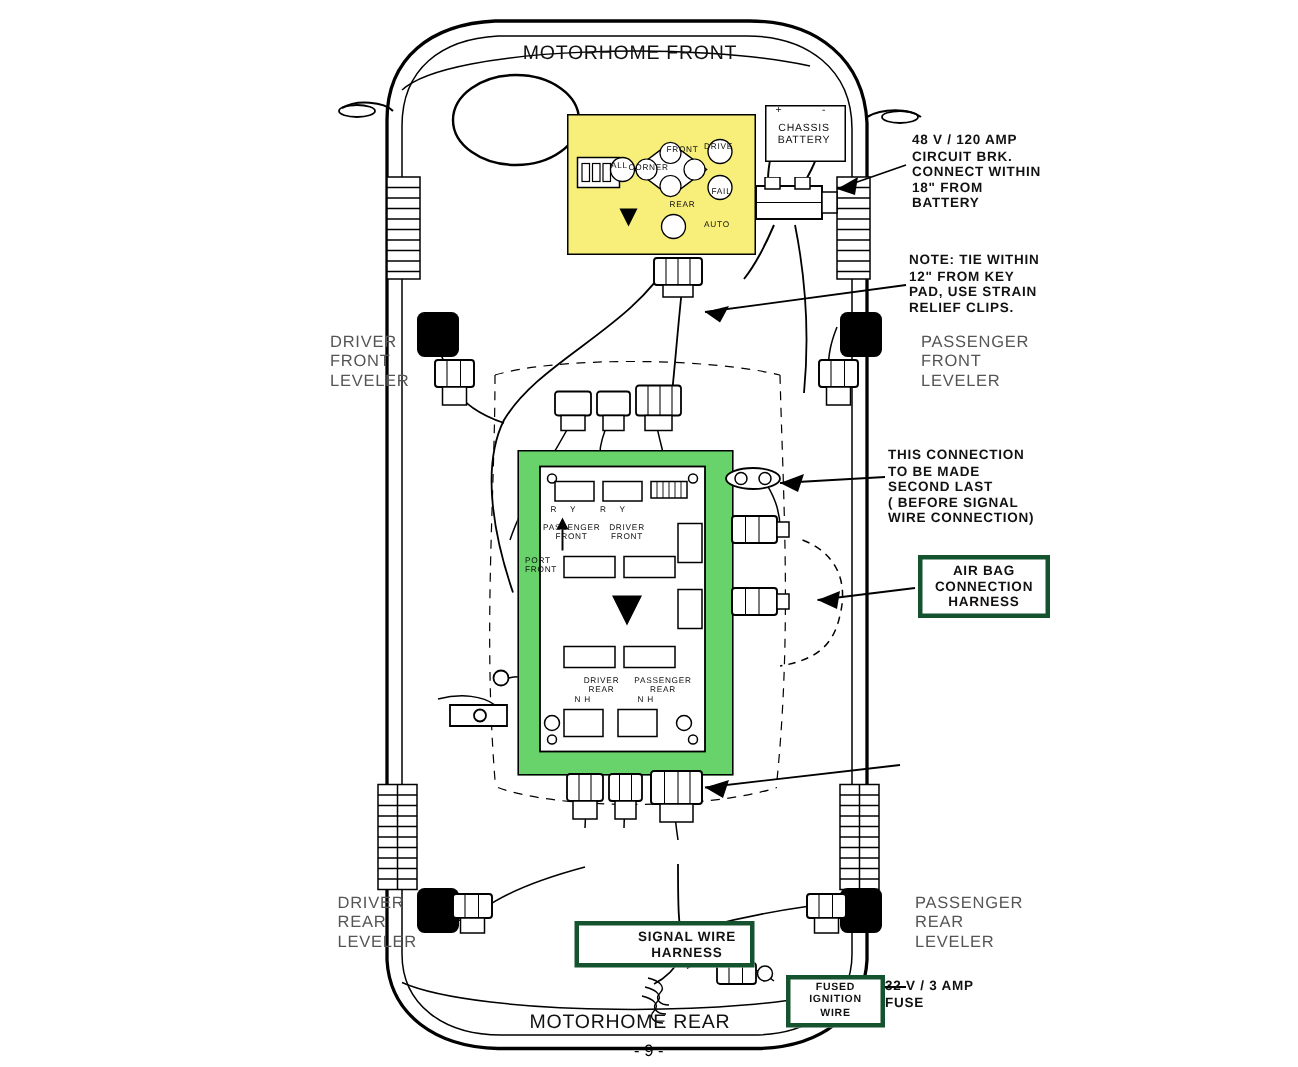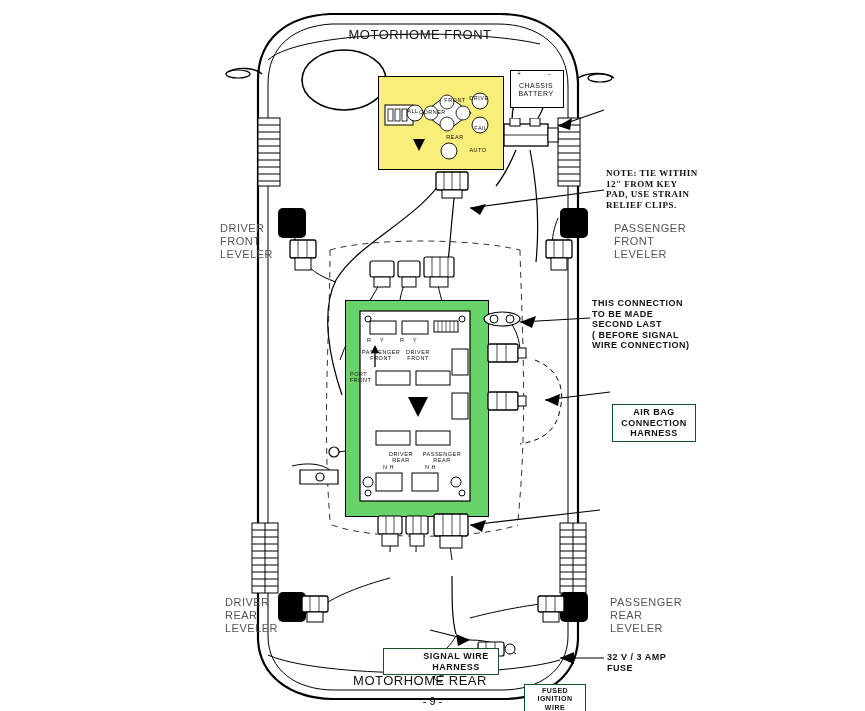--- a/index.html
+++ b/index.html
@@ -22,24 +22,23 @@
     position: absolute;
     font-family: "Liberation Sans", sans-serif;
     color: #111;
     letter-spacing: 0.5px;
     line-height: 1.18;
     white-space: pre-line;
   }
   .lbl.center { text-align: center; }
   .lbl.left { text-align: left; }
   .boxed {
-    border: 1px solid #14532d;
+    border: 3px solid #14532d;
     background: #fff;
     padding: 2px 4px;
-    margin-top: 34px;
   }
   .big { font-size: 13px; }
   .mid { font-size: 11px; margin-left: 20px; }
   .sm  { font-size: 9px; }
   .xs  { font-size: 7px; }
   .xxs { font-size: 5.5px; }
   .gray { color: #555; }
   svg { display: block; }
   .pagenum {
     position: absolute;
@@ -402,34 +401,39 @@
   <div class="lbl mid left gray" style="left:594px;top:222px;width:90px;">PASSENGER
 FRONT
 LEVELER</div>
   <div class="lbl mid left gray" style="left:205px;top:596px;width:70px;">DRIVER
 REAR
 LEVELER</div>
   <div class="lbl mid left gray" style="left:590px;top:596px;width:92px;">PASSENGER
 REAR
 LEVELER</div>
 
-  <div class="lbl sm left" style="left:606px;top:168px;width:104px;font-weight:bold;font-family:Liberation Serif, serif;">NOTE: TIE WITHIN
+  <div class="lbl sm left" style="left:608px;top:88px;width:100px;font-weight:bold;">48 V / 120 AMP
+CIRCUIT BRK.
+CONNECT WITHIN
+18" FROM
+BATTERY</div>
+  <div class="lbl sm left" style="left:606px;top:168px;width:104px;font-weight:bold;">NOTE: TIE WITHIN
 12" FROM KEY
 PAD, USE STRAIN
 RELIEF CLIPS.</div>
   <div class="lbl sm left" style="left:592px;top:298px;width:110px;font-weight:bold;">THIS CONNECTION
 TO BE MADE
 SECOND LAST
 ( BEFORE SIGNAL
 WIRE CONNECTION)</div>
   <div class="lbl sm center boxed" style="left:612px;top:370px;width:74px;font-weight:bold;">AIR BAG
 CONNECTION
 HARNESS</div>
   <div class="lbl sm center boxed" style="left:383px;top:614px;width:76px;font-weight:bold;padding-left:34px;">SIGNAL WIRE
 HARNESS</div>
   <div class="lbl xs center boxed" style="left:524px;top:650px;width:52px;font-weight:bold;">FUSED
 IGNITION
 WIRE</div>
-  <div class="lbl sm left" style="left:607px;top:652px;width:90px;font-weight:bold;">32 V / 3 AMP
+  <div class="lbl sm left" style="left:590px;top:652px;width:90px;font-weight:bold;">32 V / 3 AMP
 FUSE</div>
 
   <div class="pagenum">- 9 -</div>
 </div>
 
 </body></html>

